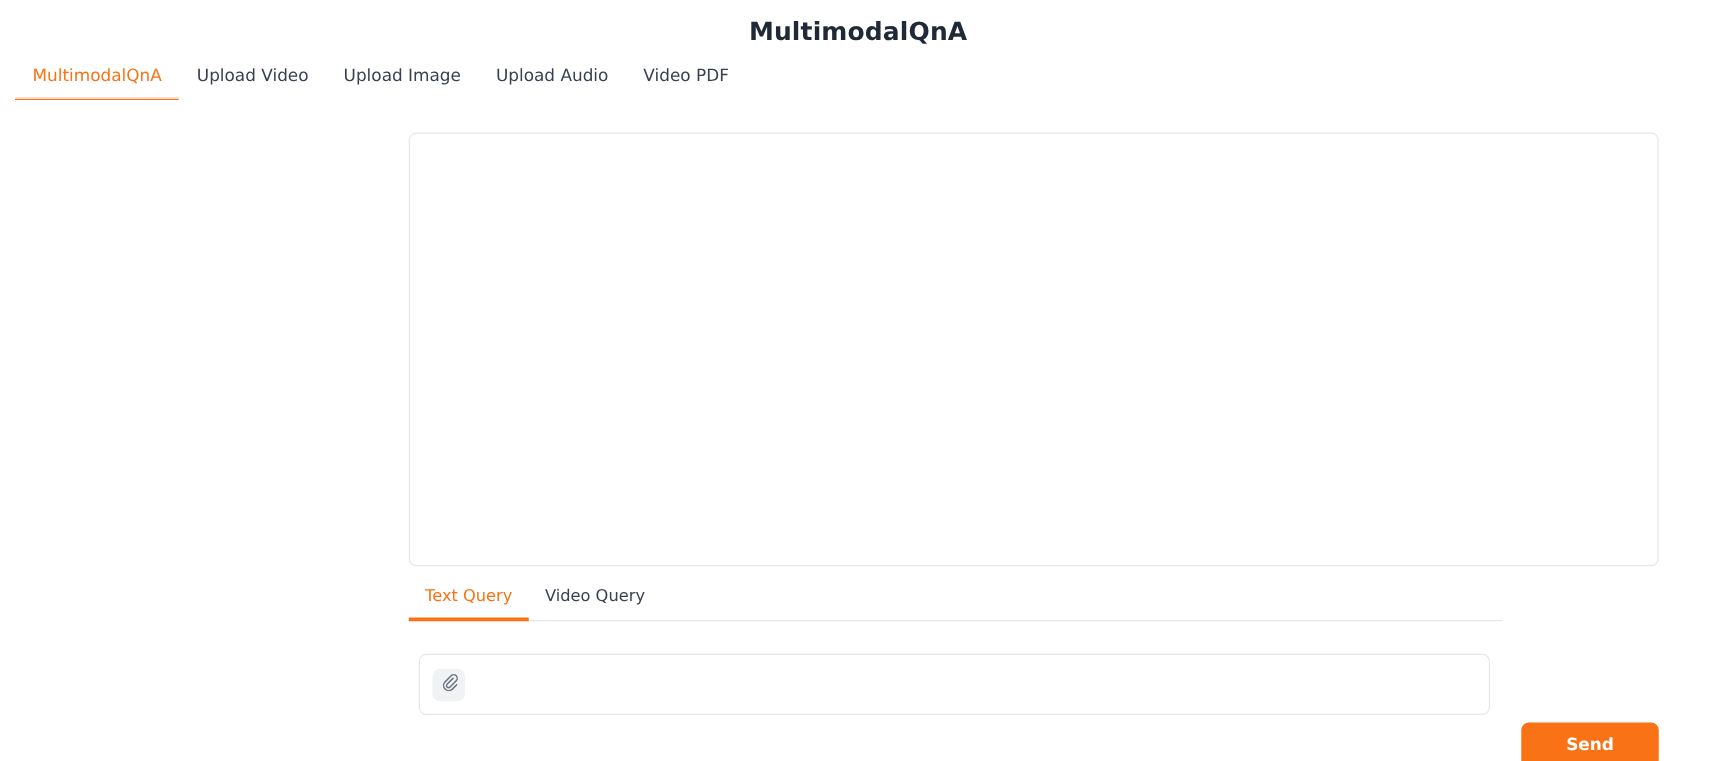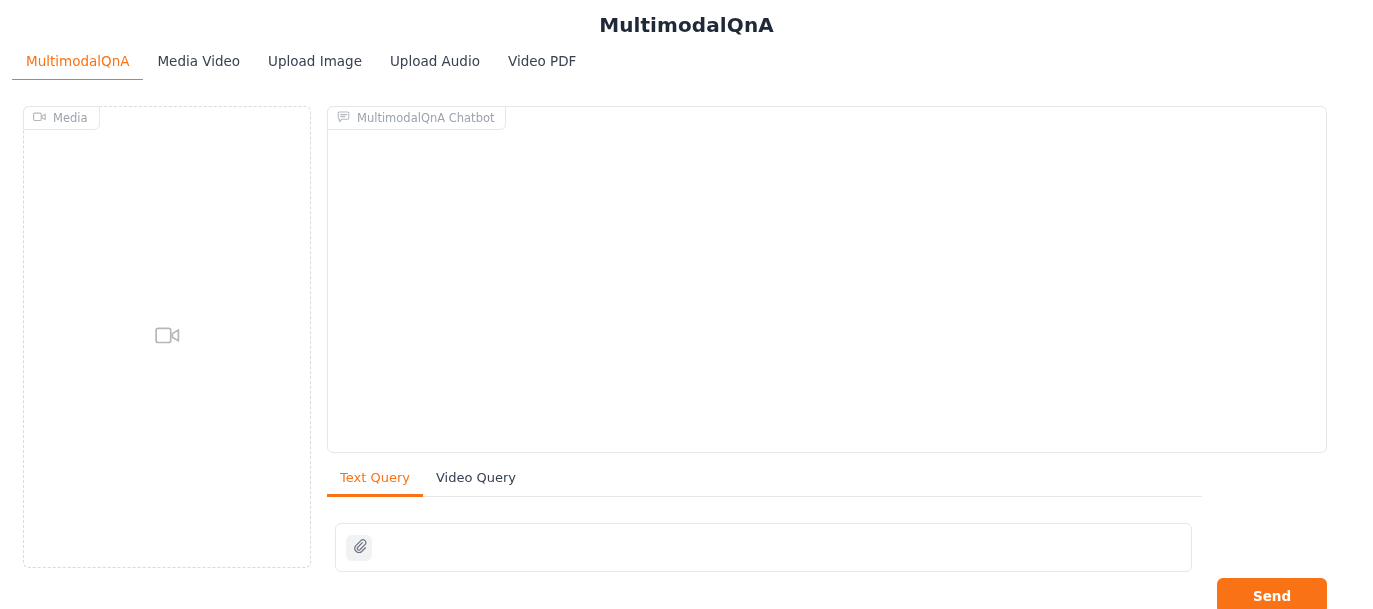--- a/index.html
+++ b/index.html
@@ -207,58 +207,30 @@
     justify-content: center;
   }
 </style>
 </head>
 <body>
 
 <div class="app-title">MultimodalQnA</div>
 
 <div class="tabbar">
   <div class="tab active">MultimodalQnA</div>
-  <div class="tab">Media Video</div>
+  <div class="tab">Upload Video</div>
   <div class="tab">Upload Image</div>
   <div class="tab">Upload Audio</div>
   <div class="tab">Video PDF</div>
 </div>
 
 <div class="workarea">
 
-  <div class="media-panel">
-    <div class="panel-tag">
-      <span class="tag-ico">
-        <svg width="13" height="10" viewBox="0 0 13 10" fill="none" xmlns="http://www.w3.org/2000/svg">
-          <rect x="0.6" y="1.1" width="7.6" height="7.4" rx="1.1" stroke="#b4b8bd" stroke-width="1.1"></rect>
-          <path d="M9.1 4.0 L12.2 2.1 V7.6 L9.1 5.7 Z" stroke="#b4b8bd" stroke-width="1.1" stroke-linejoin="round" fill="none"></path>
-        </svg>
-      </span>
-      <span>Media</span>
-    </div>
-    <div class="media-center">
-      <span>
-        <svg width="25" height="19" viewBox="0 0 25 19" fill="none" xmlns="http://www.w3.org/2000/svg">
-          <rect x="1.1" y="2.3" width="14.6" height="14.2" rx="2" stroke="#b4b8bd" stroke-width="1.7"></rect>
-          <path d="M17.4 7.6 L23.4 3.9 V14.9 L17.4 11.2 Z" stroke="#b4b8bd" stroke-width="1.7" stroke-linejoin="round" fill="none"></path>
-        </svg>
-      </span>
-    </div>
-  </div>
 
   <div class="chat-panel">
-    <div class="panel-tag">
-      <span class="tag-ico">
-        <svg width="13" height="12" viewBox="0 0 13 12" fill="none" xmlns="http://www.w3.org/2000/svg">
-          <path d="M1.2 2.1 a1.1 1.1 0 0 1 1.1-1.1 h8.4 a1.1 1.1 0 0 1 1.1 1.1 v5.0 a1.1 1.1 0 0 1 -1.1 1.1 H5.0 L2.6 10.6 V8.2 H2.3 a1.1 1.1 0 0 1 -1.1-1.1 Z" stroke="#b4b8bd" stroke-width="1.05" stroke-linejoin="round" fill="none"></path>
-          <path d="M3.6 3.6 h6.2 M3.6 5.6 h4.2" stroke="#b4b8bd" stroke-width="1.05" stroke-linecap="round"></path>
-        </svg>
-      </span>
-      <span>MultimodalQnA Chatbot</span>
-    </div>
     <div class="chat-body"></div>
   </div>
 
   <div class="query-tabs">
     <div class="qtab active">Text Query</div>
     <div class="qtab">Video Query</div>
   </div>
 
   <div class="input-box">
     <span class="attach-btn">

